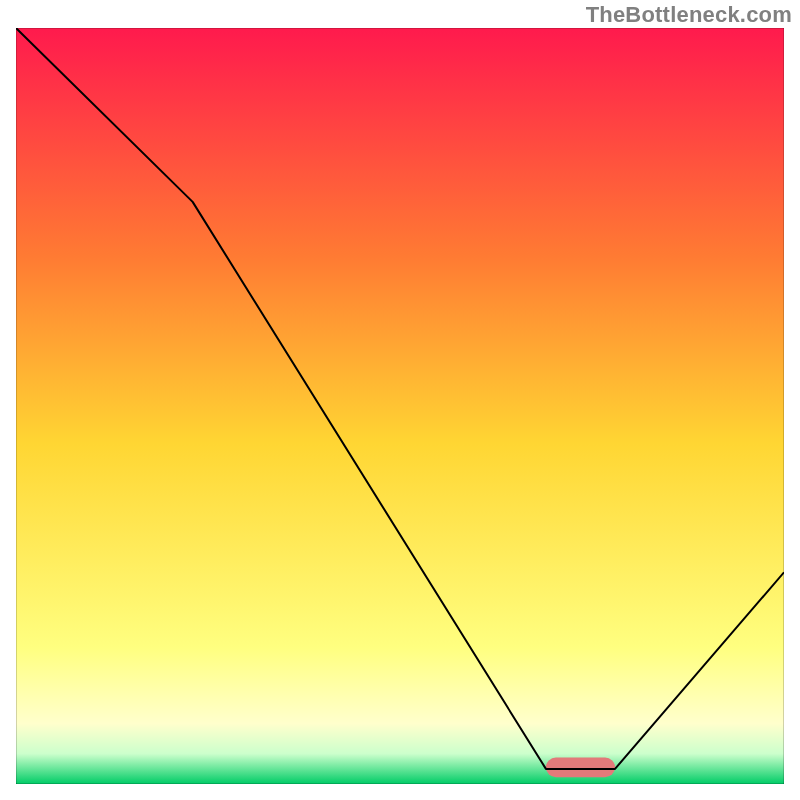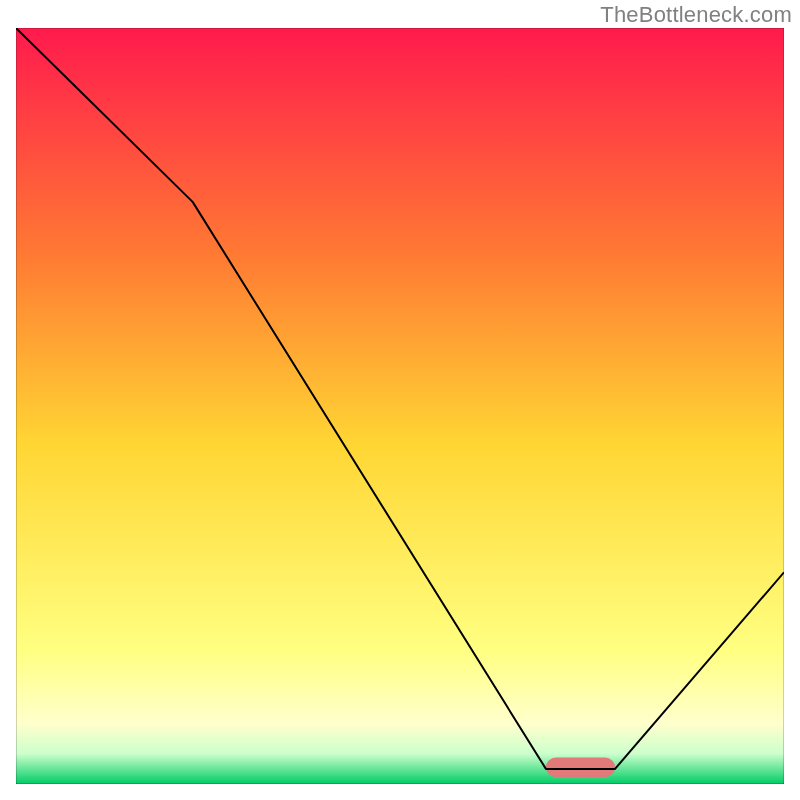--- a/index.html
+++ b/index.html
@@ -14,21 +14,21 @@
   .stage {
     position: relative;
     width: 800px;
     height: 800px;
   }
   .watermark {
     position: absolute;
     top: 2px;
     right: 8px;
     font-size: 22px;
-    font-weight: 400;
+    font-weight: 700;
     color: #808080;
     letter-spacing: 0.2px;
     z-index: 5;
     text-align: right;
   }
   .plot {
     position: absolute;
     left: 16px;
     top: 28px;
     width: 768px;

